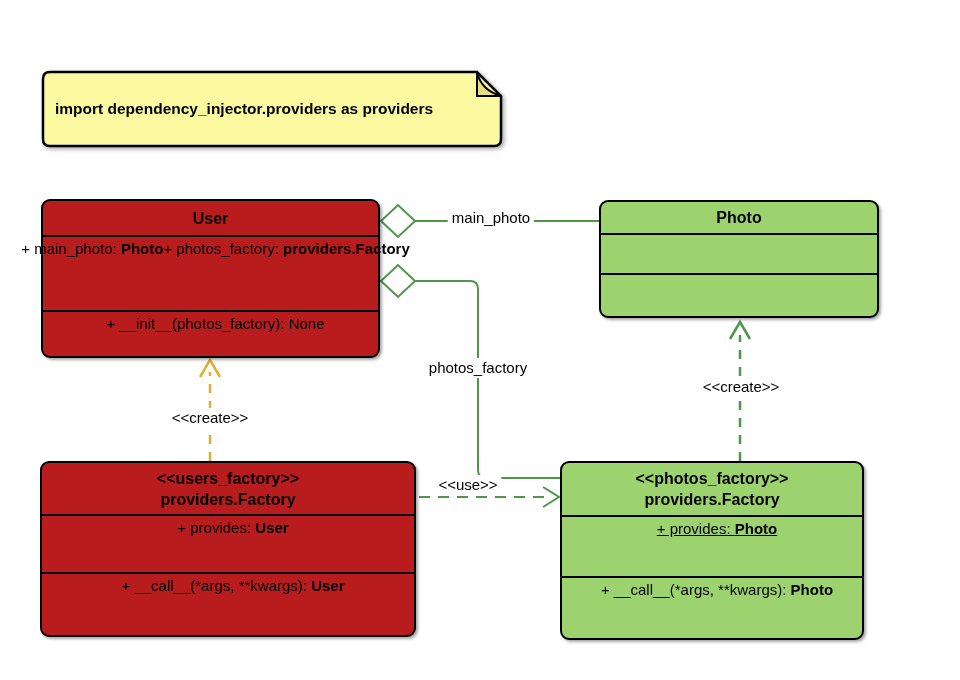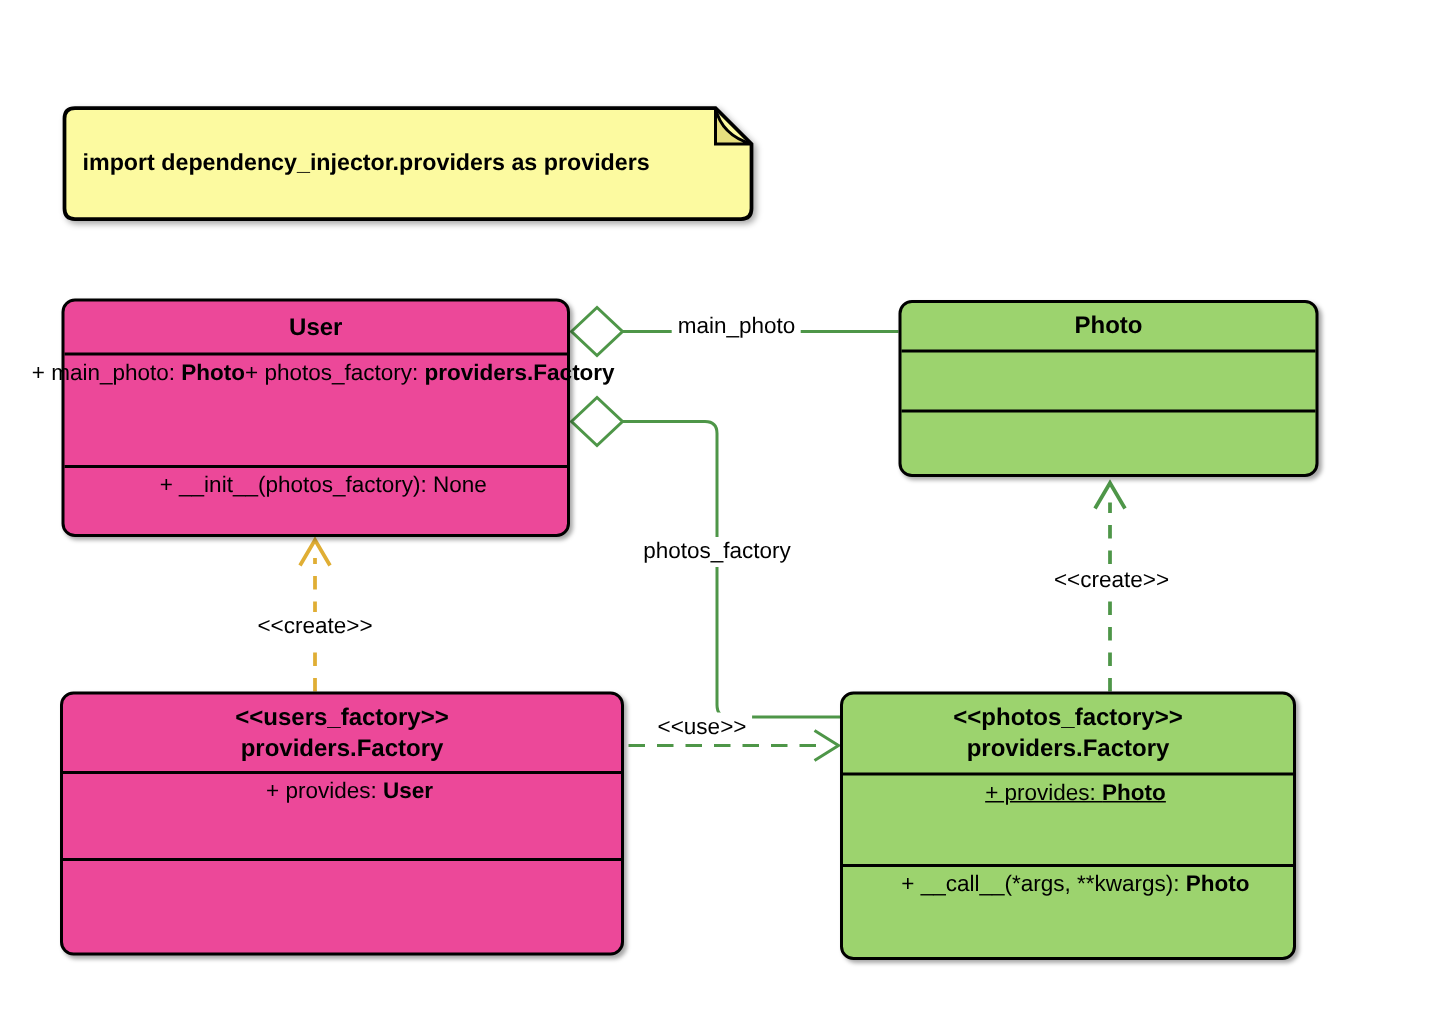--- a/index.html
+++ b/index.html
@@ -8,21 +8,21 @@
     font-family:"Liberation Sans", sans-serif;color:#000;
   }
   .layer{position:absolute;left:0;top:0;width:960px;height:680px;}
   
   .uml{
     position:absolute;box-sizing:border-box;
     border:2px solid #000;border-radius:9px;
     display:flex;flex-direction:column;
     box-shadow:2px 2px 3px rgba(0,0,0,.35);
   }
-  .fill-yellow{background:#ec4899;}
+  .fill-yellow{background:#b91c1c;}
   .fill-green{background:#9CD36E;}
   .uml .title{
     box-sizing:border-box;border-bottom:2px solid #000;
     display:flex;flex-direction:column;justify-content:center;align-items:center;
     font-weight:bold;font-size:16px;line-height:21px;text-align:center;
   }
   .uml .compartment{
     box-sizing:border-box;border-bottom:2px solid #000;
     display:flex;flex-direction:row;justify-content:center;
     padding-left:10px;font-size:15px;line-height:23px;
@@ -92,20 +92,23 @@
   </div>
 
   <div class="uml fill-yellow" style="left:40px;top:461px;width:376px;height:176px;">
     <div class="title" style="height:53px;">
       <div>&lt;&lt;users_factory&gt;&gt;</div>
       <div>providers.Factory</div>
     </div>
     <div class="compartment" style="height:58px;">
       <div class="row"><span>+ provides: </span><b>User</b></div>
     </div>
+    <div class="compartment last">
+      <div class="row"><span>+ __call__(*args, **kwargs): </span><b>User</b></div>
+    </div>
   </div>
 
   <div class="uml fill-green" style="left:560px;top:461px;width:304px;height:179px;justify-content:space-between;">
     <div class="title" style="height:54px;">
       <div>&lt;&lt;photos_factory&gt;&gt;</div>
       <div>providers.Factory</div>
     </div>
     <div class="compartment" style="height:61px;text-decoration:underline;">
       <div class="row"><span>+ provides: </span><b>Photo</b></div>
     </div>

